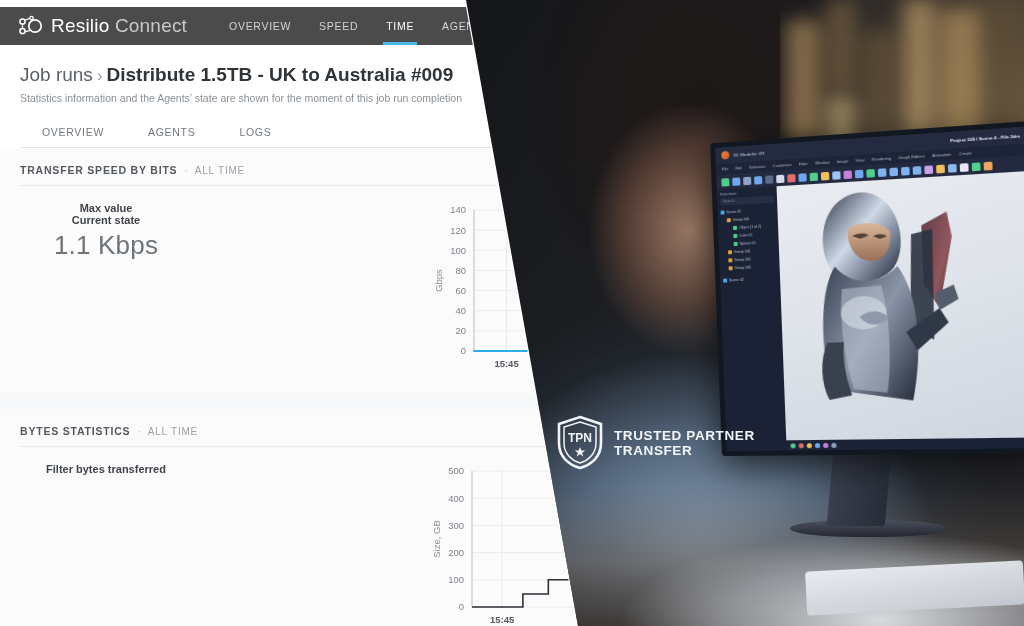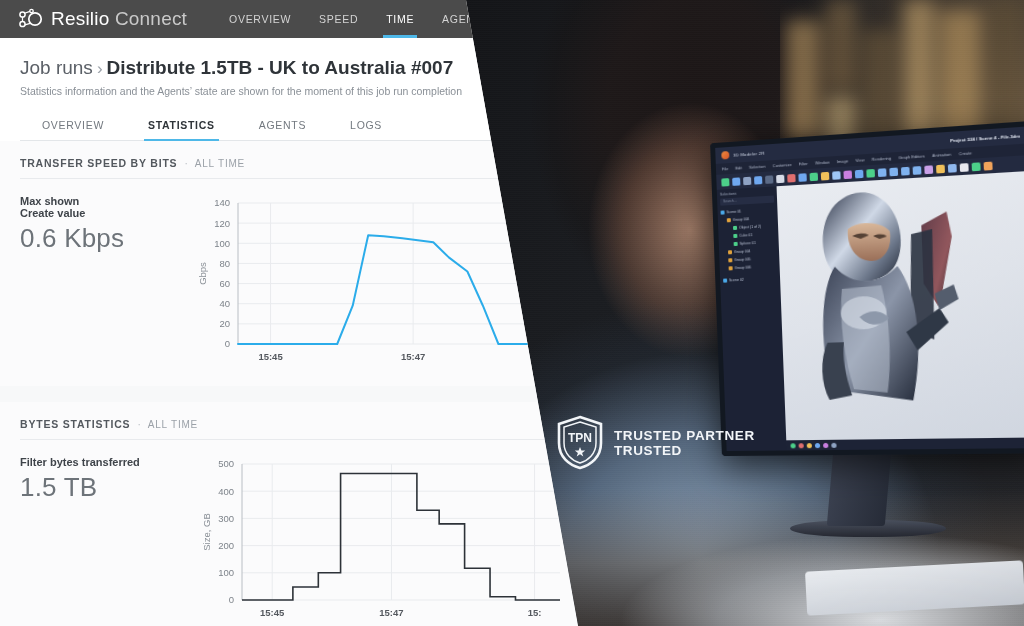--- a/index.html
+++ b/index.html
@@ -84,20 +84,21 @@
   
   .tpn{position:absolute;left:556px;top:415px;display:flex;align-items:center;gap:10px;}
   .tpn-shield{width:48px;height:55px;}
   .tpn-text{color:#f2f5f8;font-weight:bold;letter-spacing:.6px;line-height:15px;font-size:13.5px;}
 
   
   .ui-layer{
     position:absolute;inset:0;
     clip-path:polygon(0 0, 466px 0, 578px 626px, 0 626px);
     background:#f7f8f9;
+    margin-top:7px;
   }
   .topbar{height:38px;background:#4b4b4b;display:flex;align-items:center;position:relative;}
   .brand{display:flex;align-items:center;gap:7px;padding-left:18px;}
   .brand-mark{width:26px;height:22px;}
   .brand-text{font-size:19px;color:#ffffff;letter-spacing:.2px;}
   .brand-text b{font-weight:400;color:#ffffff;}
   .brand-text span{color:#c9c9c9;}
   .nav{display:flex;align-items:center;gap:28px;margin-left:42px;height:38px;}
   .nav-item{position:relative;font-size:10.5px;letter-spacing:.7px;color:#d4d4d4;height:38px;display:flex;align-items:center;}
   .nav-item.active{color:#ffffff;}
@@ -107,21 +108,21 @@
   .breadcrumb{padding-top:19px;font-size:19px;color:#5b6067;font-weight:400;}
   .breadcrumb .sep{color:#9aa0a8;margin:0 4px;font-size:17px;}
   .breadcrumb b{color:#2f3439;font-weight:bold;}
   .subtitle{font-size:10.5px;color:#8a9097;margin-top:6px;}
   .tabs{display:flex;gap:0;margin-top:13px;border-bottom:1px solid #e3e6e9;}
   .tab{padding:9px 22px;font-size:10.5px;letter-spacing:.7px;color:#72787f;position:relative;}
   .tab.active{color:#2f3439;font-weight:bold;}
   .tab.active:after{content:"";position:absolute;left:18px;right:18px;bottom:-1px;height:2.5px;background:#4eb8e8;}
 
   .content{background:#f7f8f9;min-height:480px;}
-  .card{background:#fbfbfc;padding:16px 0 12px 20px;}
+  .card{background:#fbfbfc;padding:16px 0 12px 20px;text-align:center;}
   .card-head{display:flex;align-items:baseline;gap:7px;padding-bottom:9px;border-bottom:1px solid #e8eaed;margin-right:0;}
   .card-title{font-size:10.5px;letter-spacing:.8px;color:#53585e;font-weight:bold;}
   .card-dot{color:#b6bbc1;font-size:10px;}
   .card-range{font-size:10px;letter-spacing:.8px;color:#9ba1a8;}
   .card-body{display:flex;gap:0;padding-top:16px;}
   .stats{width:172px;flex:none;}
   .stat-label{font-size:11px;color:#3f444a;font-weight:bold;}
   .stat-value{font-size:26px;color:#6d7379;font-weight:300;margin:4px 0 20px 0;letter-spacing:.2px;}
   .chart-wrap{flex:1;position:relative;}
   .axis-unit{font-size:9.5px;fill:#8a9097;}
@@ -310,21 +311,21 @@
 
   <div class="tpn">
     <svg class="tpn-shield" viewBox="0 0 48 55">
       <path d="M24 2 L45 9 V28 C45 42 35 50 24 53 C13 50 3 42 3 28 V9 Z" fill="none" stroke="#f2f5f8" stroke-width="2.6"></path>
       <path d="M24 7 L40 12 V28 C40 39 32 45.5 24 48 C16 45.5 8 39 8 28 V12 Z" fill="none" stroke="#f2f5f8" stroke-width="1.5"></path>
       <text x="24" y="27" text-anchor="middle" fill="#f2f5f8" font-family="Liberation Sans, sans-serif" font-size="12" font-weight="bold">TPN</text>
       <polygon points="24,32 25.4,35.6 29.2,35.6 26.1,37.9 27.3,41.6 24,39.3 20.7,41.6 21.9,37.9 18.8,35.6 22.6,35.6" fill="#f2f5f8"></polygon>
     </svg>
     <div class="tpn-text">
       <div>TRUSTED PARTNER</div>
-      <div>TRUSTED</div>
+      <div>TRANSFER</div>
     </div>
   </div>
 
   <div class="ui-layer">
 
     <div class="topbar">
       <div class="brand">
         <svg class="brand-mark" viewBox="0 0 26 22">
           <circle cx="4.5" cy="6.5" r="2.6" fill="none" stroke="#ffffff" stroke-width="1.5"></circle>
           <circle cx="4.5" cy="16" r="2.6" fill="none" stroke="#ffffff" stroke-width="1.5"></circle>
@@ -343,44 +344,43 @@
         <div class="nav-item">OVERVIEW</div>
         <div class="nav-item">SPEED</div>
         <div class="nav-item active">TIME</div>
         <div class="nav-item">AGENTS</div>
         <div class="nav-item">GRO</div>
       </div>
     </div>
 
     <div class="page">
       <div class="breadcrumb">
-        <span>Job runs</span><span class="sep">›</span><b>Distribute 1.5TB - UK to Australia #007</b>
+        <span>Job runs</span><span class="sep">›</span><b>Distribute 1.5TB - UK to Australia #009</b>
       </div>
       <div class="subtitle">Statistics information and the Agents’ state are shown for the moment of this job run completion</div>
       <div class="tabs">
         <div class="tab">OVERVIEW</div>
-        <div class="tab active">STATISTICS</div>
         <div class="tab">AGENTS</div>
         <div class="tab">LOGS</div>
       </div>
     </div>
 
     <div class="content">
 
       <div class="card">
         <div class="card-head">
           <span class="card-title">TRANSFER SPEED BY BITS</span>
           <span class="card-dot">·</span>
           <span class="card-range">ALL TIME</span>
         </div>
         <div class="card-body">
           <div class="stats">
-            <div class="stat-label">Max shown</div>
-            <div class="stat-label">Create value</div>
-            <div class="stat-value">0.6 Kbps</div>
+            <div class="stat-label">Max value</div>
+            <div class="stat-label">Current state</div>
+            <div class="stat-value">1.1 Kbps</div>
           </div>
           <div class="chart-wrap">
             <svg id="chart0" width="360" height="175" viewBox="0 0 360 175">
                 <line x1="46" y1="149" x2="356" y2="149" class="grid-line"></line>
                 <text x="38" y="152.4" text-anchor="end" class="tick-text">0</text>
                 <line x1="46" y1="128.85714285714286" x2="356" y2="128.85714285714286" class="grid-line"></line>
                 <text x="38" y="132.25714285714287" text-anchor="end" class="tick-text">20</text>
                 <line x1="46" y1="108.71428571428572" x2="356" y2="108.71428571428572" class="grid-line"></line>
                 <text x="38" y="112.11428571428573" text-anchor="end" class="tick-text">40</text>
                 <line x1="46" y1="88.57142857142858" x2="356" y2="88.57142857142858" class="grid-line"></line>
@@ -407,21 +407,20 @@
 
       <div class="card" style="margin-top:16px;">
         <div class="card-head">
           <span class="card-title">BYTES STATISTICS</span>
           <span class="card-dot">·</span>
           <span class="card-range">ALL TIME</span>
         </div>
         <div class="card-body">
           <div class="stats">
             <div class="stat-label">Filter bytes transferred</div>
-            <div class="stat-value">1.5 TB</div>
           </div>
           <div class="chart-wrap">
             <svg id="chart1" width="372" height="170" viewBox="0 0 372 170">
                 <line x1="50" y1="144" x2="368" y2="144" class="grid-line"></line>
                 <text x="42" y="147.4" text-anchor="end" class="tick-text">0</text>
                 <line x1="50" y1="116.8" x2="368" y2="116.8" class="grid-line"></line>
                 <text x="42" y="120.2" text-anchor="end" class="tick-text">100</text>
                 <line x1="50" y1="89.6" x2="368" y2="89.6" class="grid-line"></line>
                 <text x="42" y="93" text-anchor="end" class="tick-text">200</text>
                 <line x1="50" y1="62.400000000000006" x2="368" y2="62.400000000000006" class="grid-line"></line>

